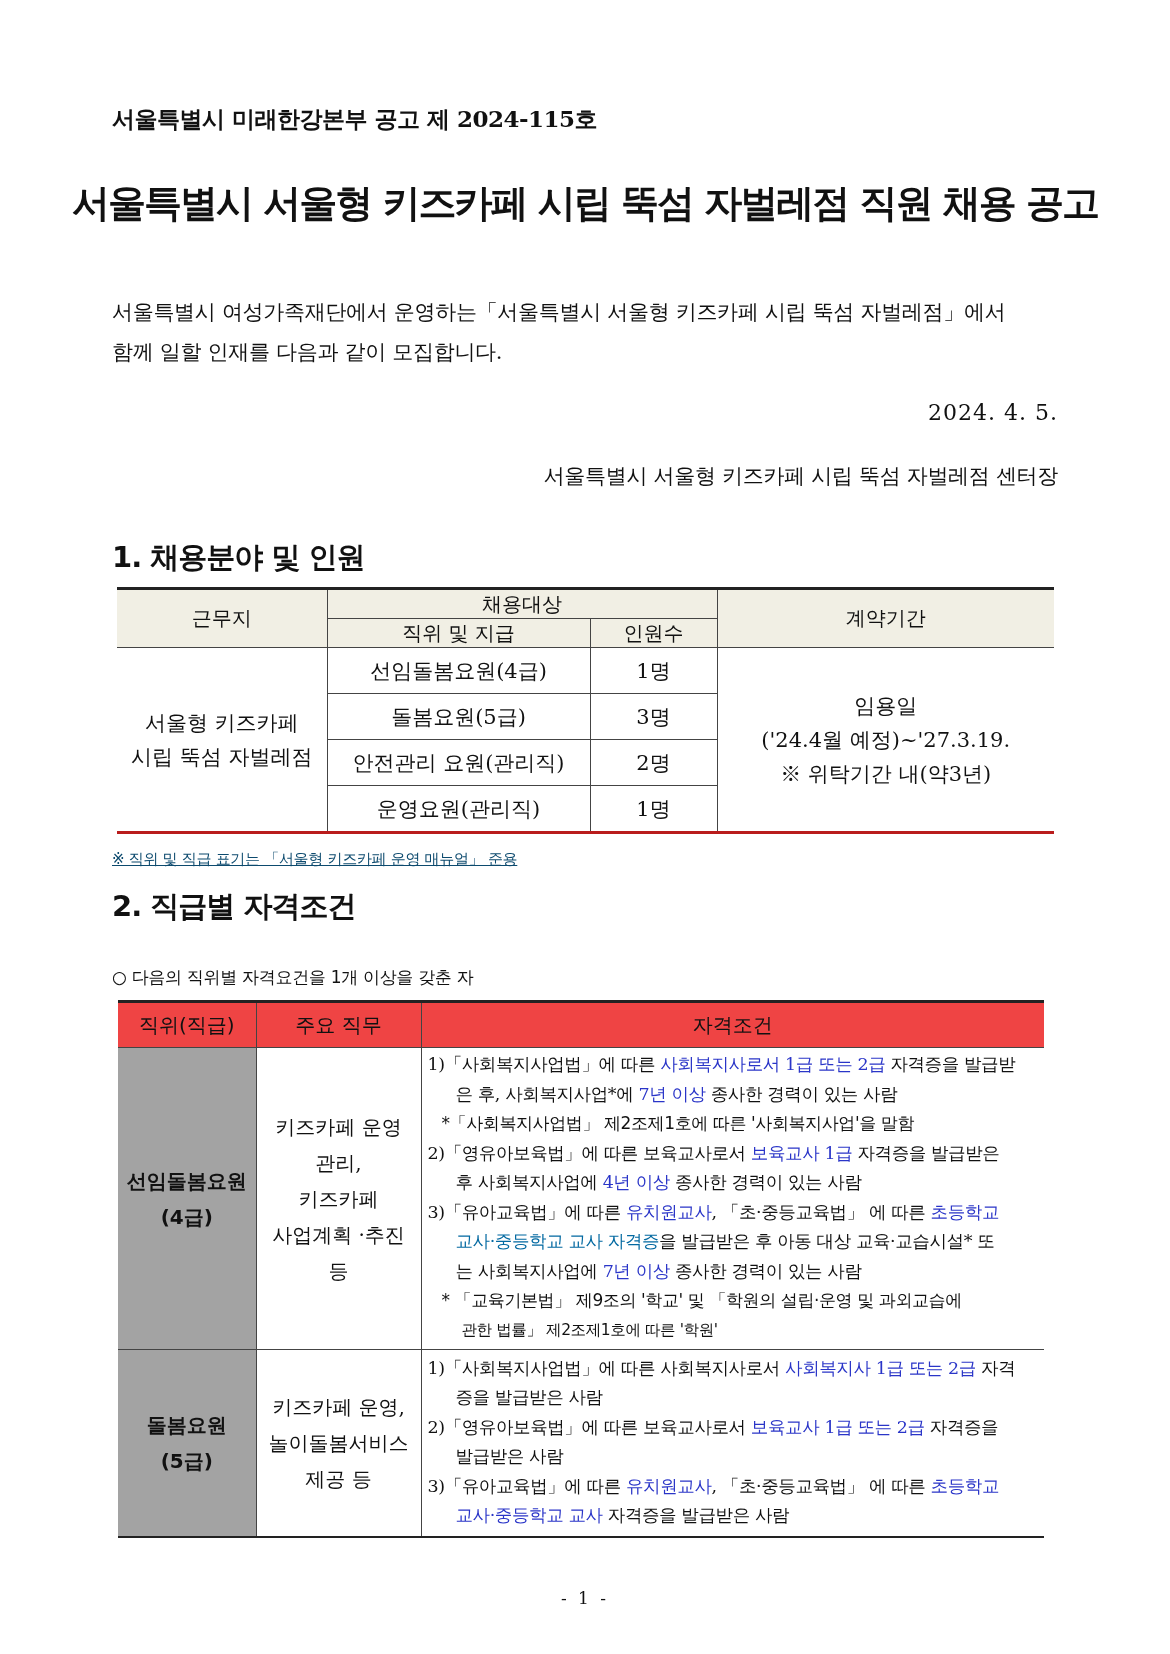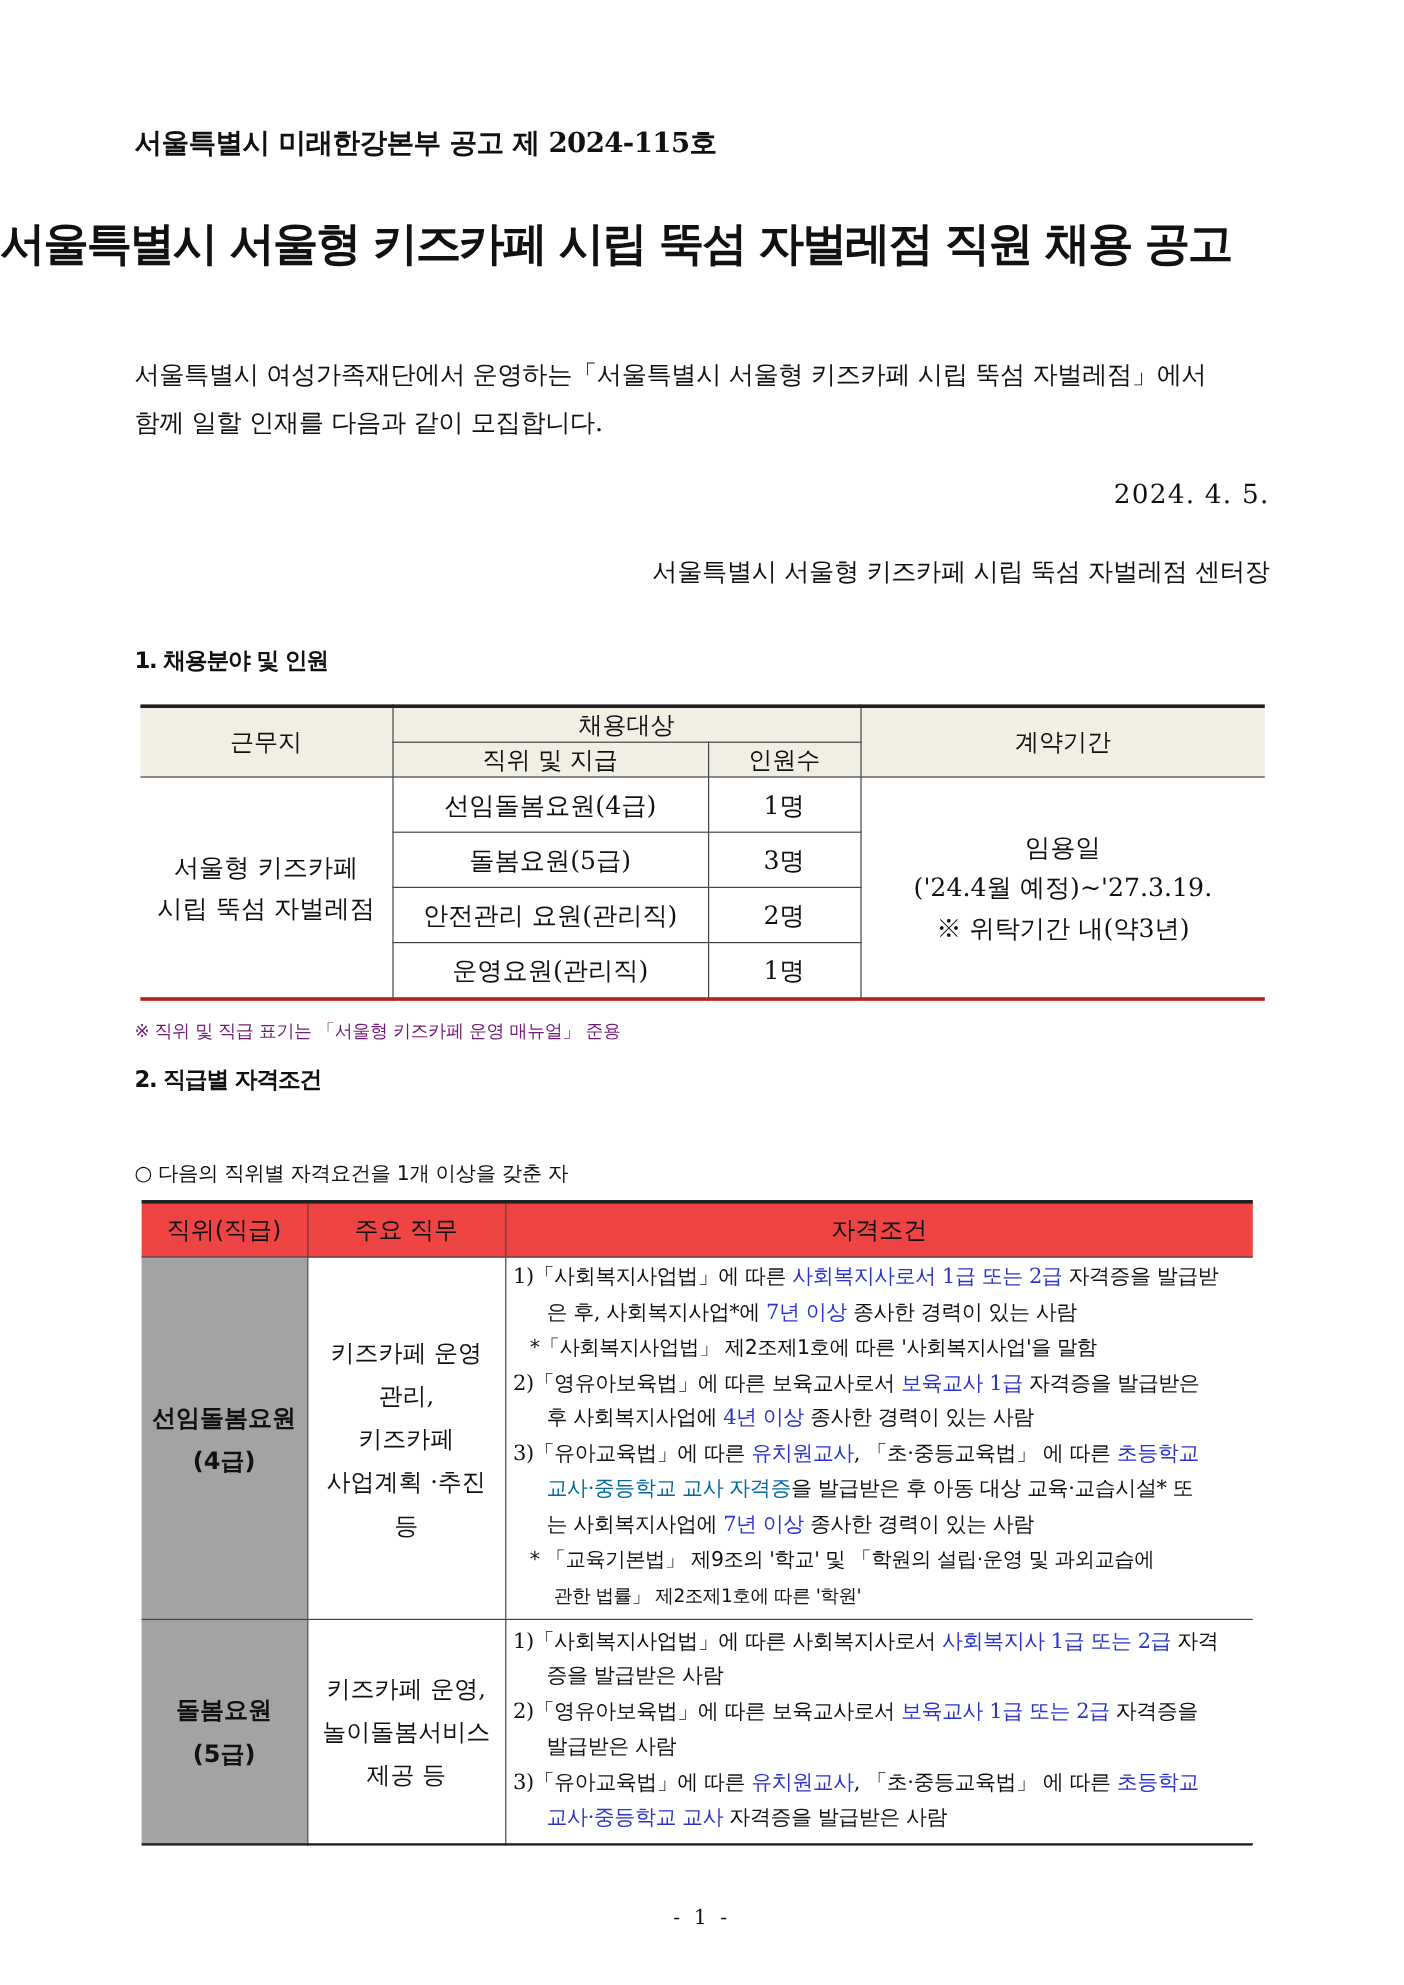--- a/index.html
+++ b/index.html
@@ -1,39 +1,39 @@
 <!DOCTYPE html>
 <html><head>
 <meta charset="utf-8">
 <style>
   html, body { margin: 0; padding: 0; background: #ffffff; }
   body { width: 1170px; height: 1654px; position: relative; overflow: hidden;
          font-family: "DejaVu Serif", "Liberation Serif", serif; color: #111; }
   .abs { position: absolute; }
   .notice-no { left: 112px; top: 104px; font-size: 23px; font-weight: bold; letter-spacing: -0.5px; }
-  .title { left: 0; width: 1170px; top: 178px; font-size: 38px; font-weight: bold;
+  .title { left: 0; width: 1170px; top: 178px; text-align: center; font-size: 38px; font-weight: bold;
            letter-spacing: -2px; font-family: "DejaVu Sans", "Liberation Sans", sans-serif; }
   .intro { left: 112px; top: 292px; width: 950px; font-size: 21px; line-height: 40px; letter-spacing: -0.3px; }
   .date { right: 112px; top: 400px; font-size: 22px; letter-spacing: 1px; margin-left: 20px; }
   .signer { right: 112px; top: 462px; font-size: 21px; letter-spacing: -0.3px; }
-  .h2 { left: 112px; font-size: 19px; font-weight: bold; letter-spacing: -1px;
+  .h2 { left: 112px; font-size: 29px; font-weight: bold; letter-spacing: -1px;
         font-family: "DejaVu Sans", "Liberation Sans", sans-serif; }
   .h2-1 { top: 538px; }
   .h2-2 { top: 887px; }
 
   table { border-collapse: collapse; position: absolute; }
   .t1 { left: 117px; top: 587px; width: 937px; border-top: 3px solid #222; border-bottom: 3px solid #b91c1c; }
   .t1 td, .t1 th { border: 1px solid #444; text-align: center; padding: 0; font-weight: normal; }
   .t1 tr > :first-child { border-left: none; }
   .t1 tr > :last-child { border-right: none; }
   .t1 th { background: #f1efe4; font-family: "DejaVu Sans", "Liberation Sans", sans-serif; font-size: 20px; }
   .t1 td { font-size: 21px; height: 45px; }
   .t1 .hdr-row th { height: 28px; }
 
-  .footnote1 { left: 112px; top: 850px; font-size: 15px; font-family: "DejaVu Sans", "Liberation Sans", sans-serif; color: #701a75; letter-spacing: -0.3px; }
+  .footnote1 { left: 112px; top: 850px; font-size: 15px; font-family: "DejaVu Sans", "Liberation Sans", sans-serif; color: #0c4a6e; letter-spacing: -0.3px; text-decoration: underline; }
   .bullet { left: 112px; top: 966px; font-size: 17px; font-family: "DejaVu Sans", "Liberation Sans", sans-serif; letter-spacing: -0.3px; }
 
   .t2 { left: 118px; top: 1000px; width: 926px; border-top: 3px solid #222; border-bottom: 2px solid #222; }
   .t2 td, .t2 th { border: 1px solid #444; padding: 0; vertical-align: middle; }
   .t2 tr > :first-child { border-left: none; }
   .t2 tr > :last-child { border-right: none; }
   .t2 th { background: #ef4444; height: 44px; font-size: 20px; font-weight: normal; text-align: center;
            font-family: "DejaVu Sans", "Liberation Sans", sans-serif; }
   .t2 td.pos { background: #a3a3a3; text-align: center; font-weight: bold; font-size: 20px; line-height: 36px;
                font-family: "DejaVu Sans", "Liberation Sans", sans-serif; }

